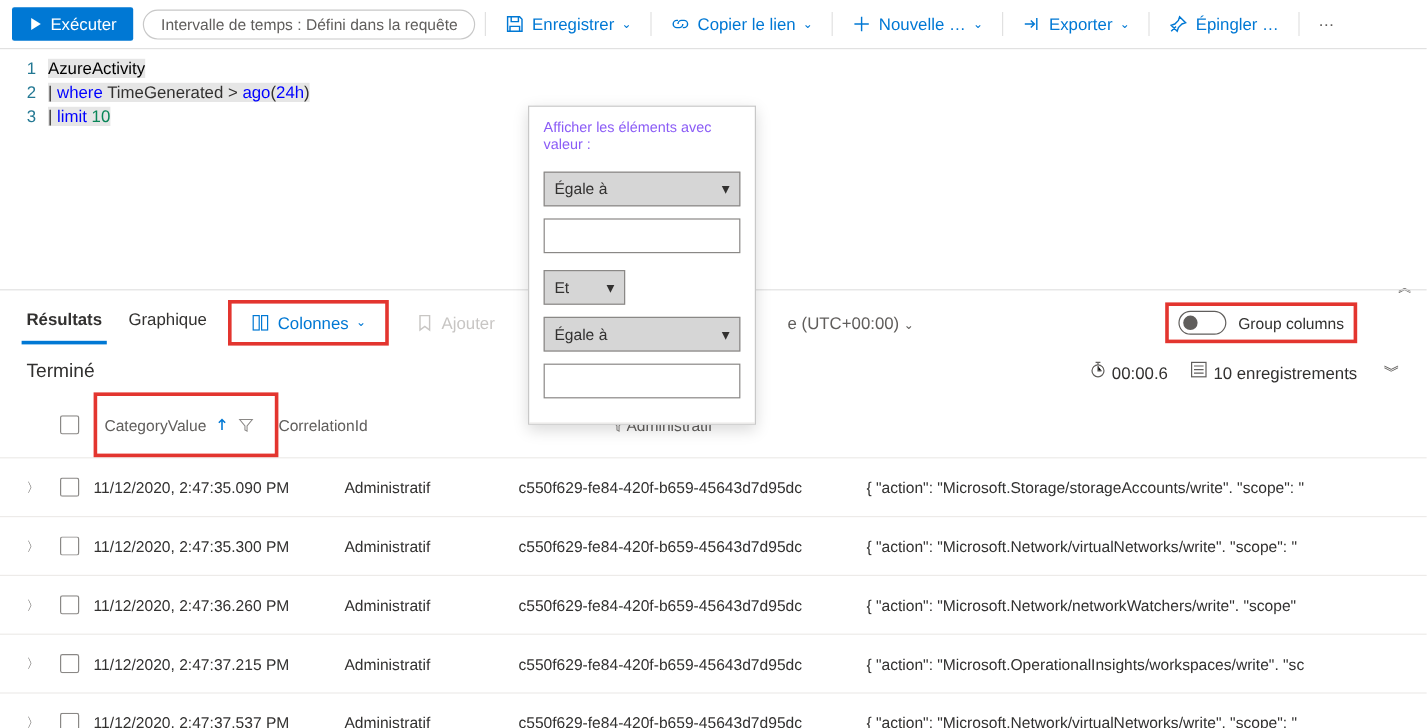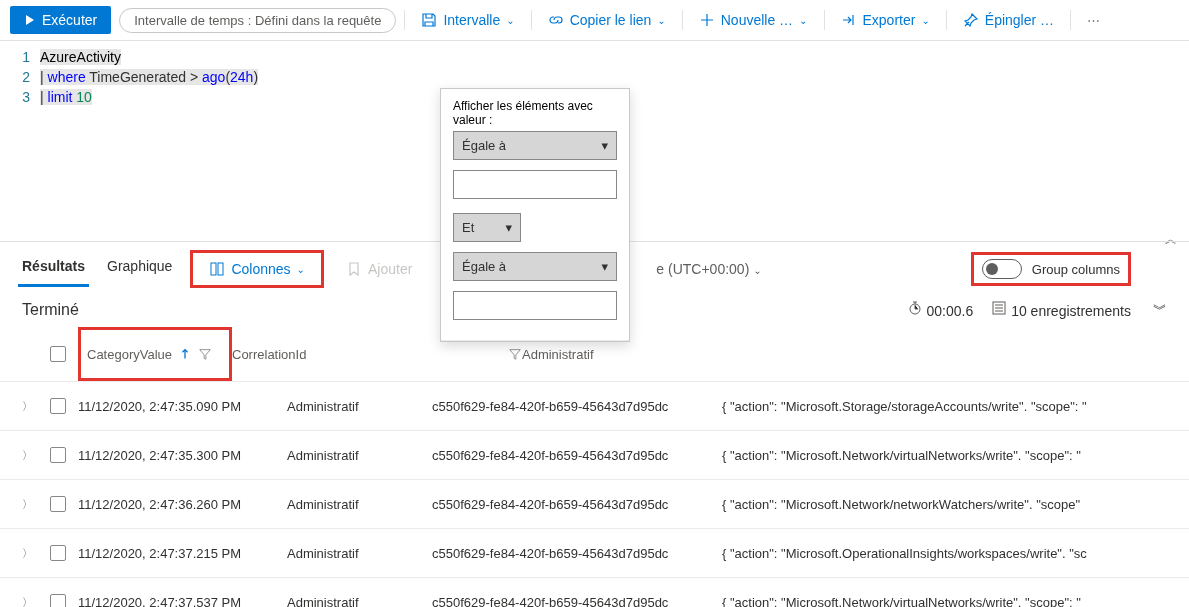--- a/index.html
+++ b/index.html
@@ -61,21 +61,21 @@
 .c-corr { width: 290px; }
 .c-auth { flex: 1; }
 .chk { width: 16px; height: 16px; border: 1px solid #8a8886; border-radius: 2px; }
 .exp-caret { color: #605e5c; font-size: 11px; }
 .filter-ico, .sort-ico { width: 14px; height: 14px; color: #605e5c; }
 .sort-ico { color: #0078d4; }
 
 
 .popup { position: absolute; top: 88px; left: 440px; width: 190px; background: #fff; border: 1px solid #c8c8c8; box-shadow: 0 4px 12px rgba(0,0,0,0.15); z-index: 100; }
 .popup-pad { padding: 10px 12px 6px; }
-.popup-title { font-size: 12px; color: #000000; margin-bottom: 4px; }
+.popup-title { font-size: 12px; color: #8b5cf6; margin-bottom: 16px; }
 .sel { width: 100%; border: 1px solid #8a8886; background: #d6d6d6; padding: 6px 8px; font-size: 13px; display: flex; justify-content: space-between; align-items: center; margin-bottom: 10px; cursor: pointer; }
 .sel.narrow { width: 68px; }
 .inp { width: 100%; border: 1px solid #8a8886; padding: 6px 8px; font-size: 13px; margin-bottom: 14px; }
 .popup-actions { display: flex; border-top: 1px solid #edebe9; }
 .popup-actions button { flex: 1; border: none; background: #fff; padding: 12px 0; font-size: 14px; cursor: pointer; }
 .popup-actions button:first-child { color: #0078d4; border-right: 1px solid #edebe9; }
 .trunc { text-overflow: ellipsis; overflow: hidden; }
 </style>
 </head>
 <body>
@@ -89,21 +89,21 @@
   </button>
   <div class="time-pill">
     <span>Intervalle de temps :</span>&nbsp;
     <span>Défini dans la requête</span>
   </div>
   <div class="tb-sep"></div>
   <div class="tb-item">
     <svg viewBox="0 0 16 16">
         <path fill="none" stroke="#0078d4" stroke-width="1.2" d="M2 2h10l2 2v10H2z M5 2v4h6V2 M4 10h8v4H4z"></path>
       </svg>
-    <span>Intervalle</span>
+    <span>Enregistrer</span>
     <span style="font-size:10px;color:#0078d4">⌄</span>
   </div>
   <div class="tb-sep"></div>
   <div class="tb-item">
     <svg viewBox="0 0 16 16">
         <path fill="none" stroke="#0078d4" stroke-width="1.2" d="M6 8a3 3 0 0 1 3-3h2a3 3 0 0 1 0 6h-1 M10 8a3 3 0 0 1-3 3H5a3 3 0 0 1 0-6h1"></path>
       </svg>
     <span>Copier le lien</span>
     <span style="font-size:10px;color:#0078d4">⌄</span>
   </div>

